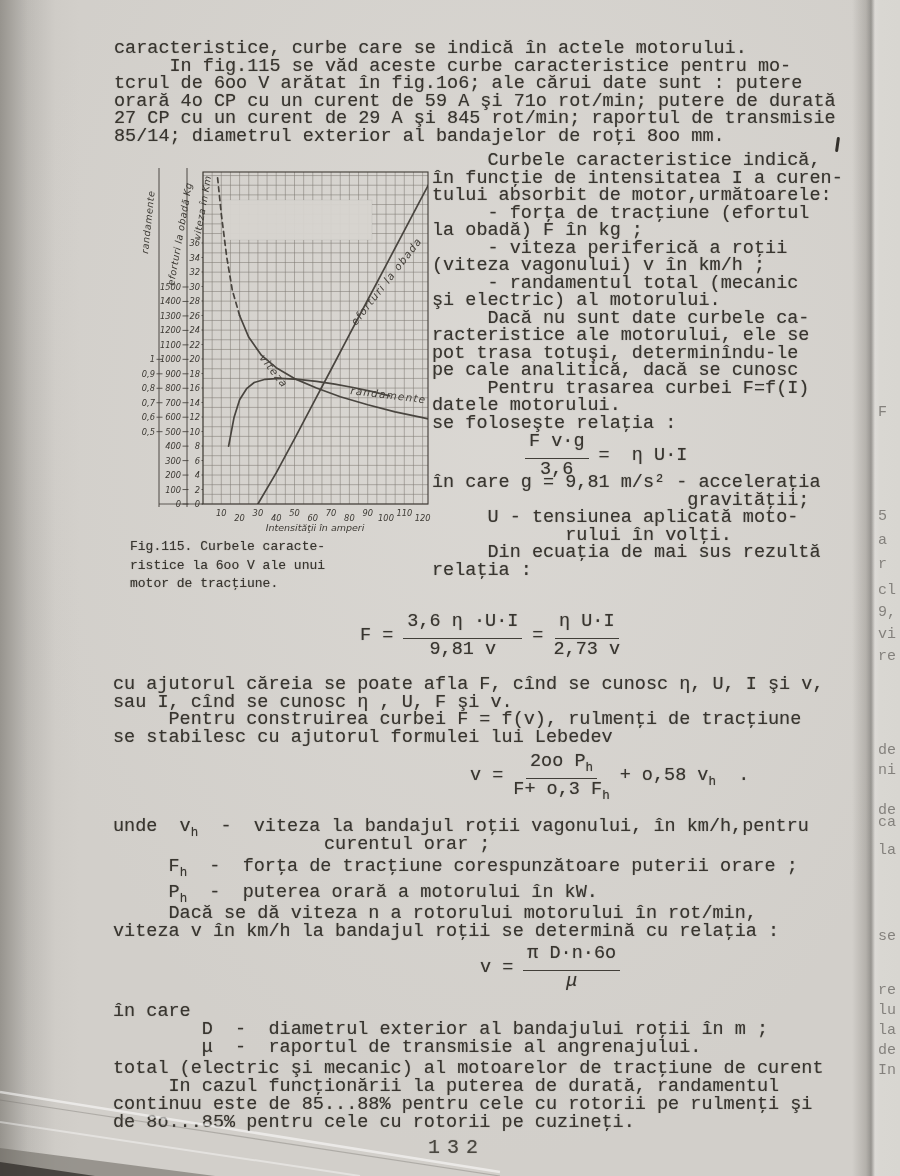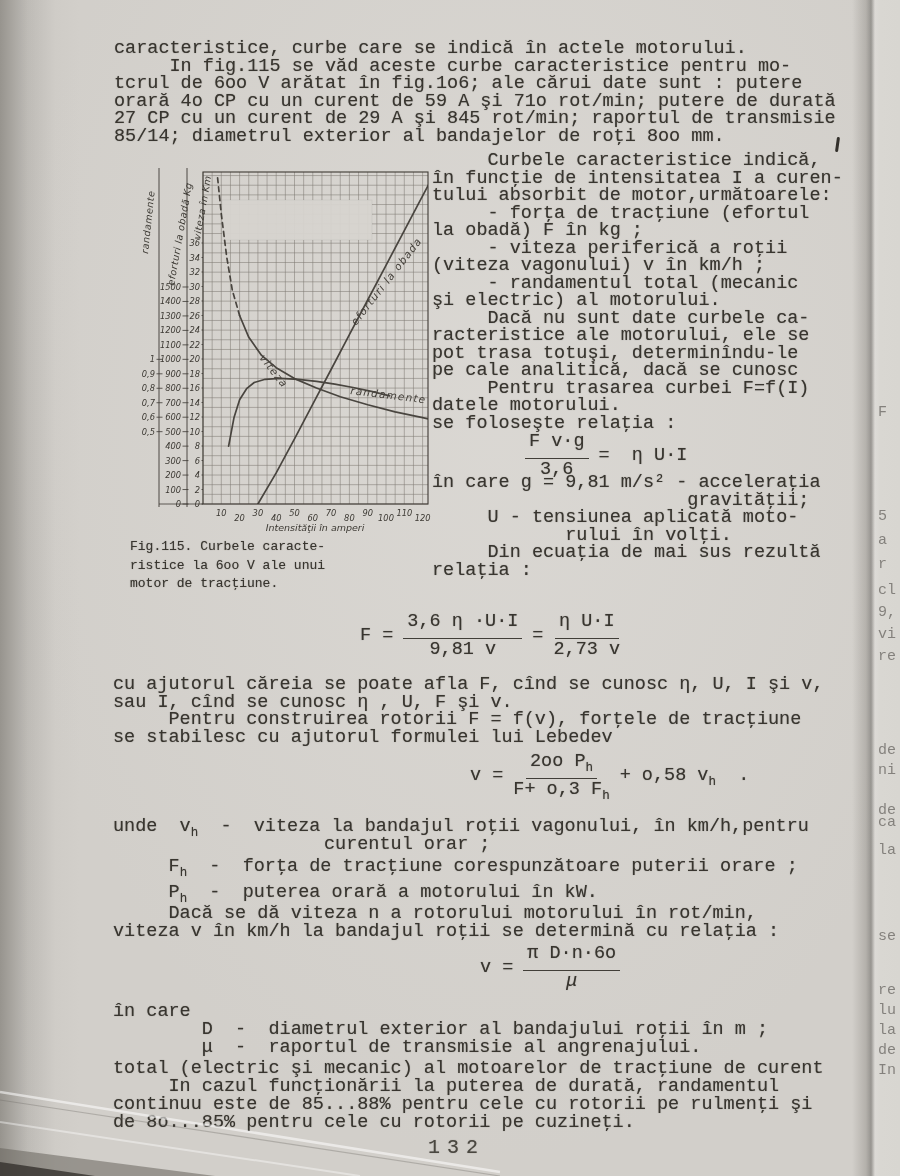--- a/index.html
+++ b/index.html
@@ -285,21 +285,21 @@
     <span>=</span>
     <span class="frac">
       <span class="fnum">η U·I</span>
       <span class="fden">2,73 v</span>
     </span>
   </div>
 
   <div class="blk" style="left:113px;top:676px;">
       <div class="ln">cu ajutorul căreia se poate afla F, cînd se cunosc η, U, I şi v,</div>
       <div class="ln">sau I, cînd se cunosc η , U, F şi v.</div>
-      <div class="ln">     Pentru construirea rotorii F = f(v), forţele de tracţiune</div>
+      <div class="ln">     Pentru construirea curbei F = f(v), rulmenţi de tracţiune</div>
       <div class="ln">se stabilesc cu ajutorul formulei lui Lebedev</div>
     </div>
 
   <div class="formula" style="left:470px;top:752px;">
     <span>v =</span>
     <span class="frac">
       <span class="fnum"><span>2oo P</span><sub class="sb">h</sub></span>
       <span class="fden"><span>F+ o,3 F</span><sub class="sb">h</sub></span>
     </span>
     <span><span>+ o,58 v</span><sub class="sb">h</sub><span>  .</span></span>

